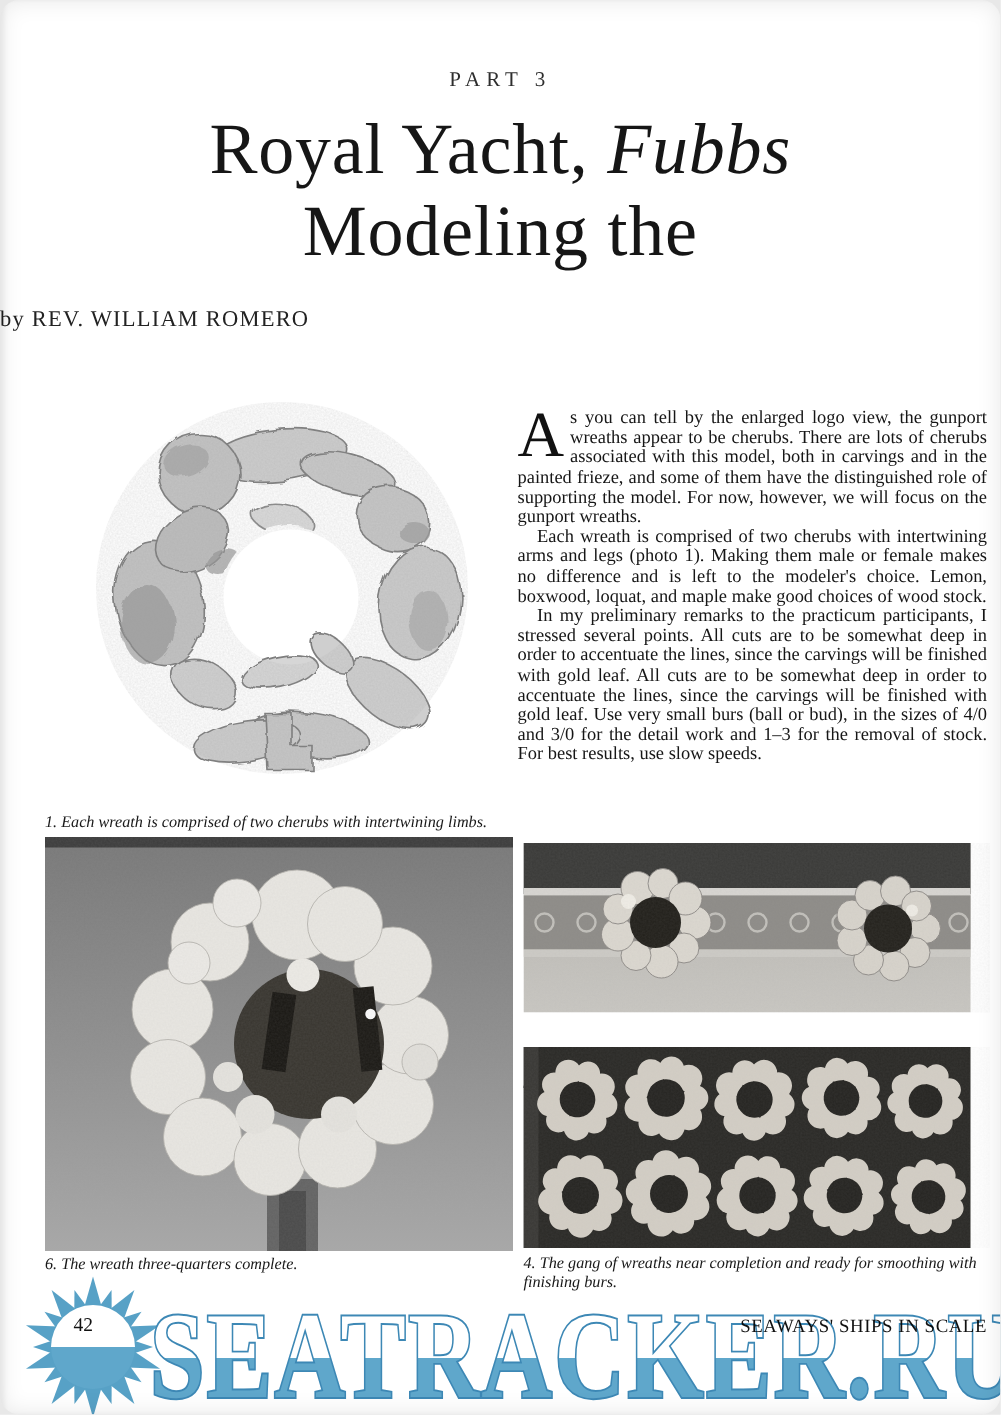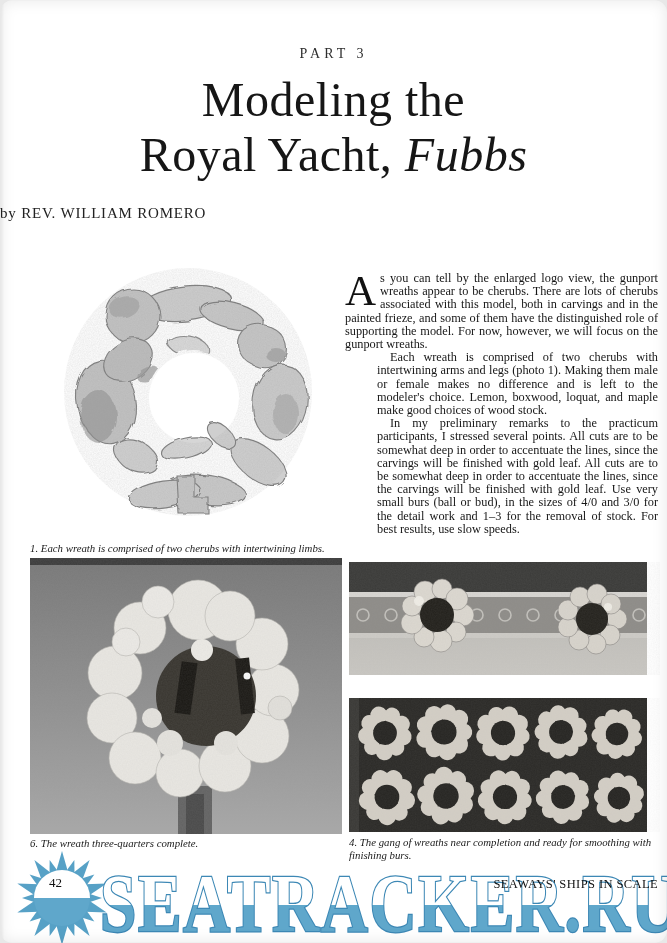--- a/index.html
+++ b/index.html
@@ -31,21 +31,21 @@
   .caption { font-style:italic; font-size:10.8px; line-height:12.5px; color:#191919; }
   .caption1 { position:absolute; left:30px; top:542px; width:316px; }
   .caption2 { position:absolute; left:30px; top:837px; width:312px; }
   .caption3 { position:absolute; left:349px; top:692px; width:311px;margin-top:24px; }
   .caption4 { position:absolute; left:349px; top:836px; width:311px; }
   .col-right {
     position:absolute; left:345px; top:272px; width:313px;
     font-size:12.3px; line-height:13.2px; text-align:justify; color:#161616;
   }
   .col-right p { margin:0; }
-  .col-right p + p { text-indent:13px;margin-left:32px; }
+  .col-right p + p { text-indent:13px; }
   .dropcap {
     float:left; font-size:43px; line-height:36px; height:38px;
     padding:1px 4px 0 0; color:#111;
   }
   .photo { position:absolute; }
   .photo svg { width:100%; height:100%; display:block; }
   .photo2 { left:30px; top:558px; width:312px; height:276px; }
   .photo3 { left:349px; top:562px; width:311px; height:113px; }
   .photo4 { left:349px; top:698px; width:311px; height:134px; }
   .footer-num { position:absolute; left:49px; top:875px; font-size:13px; color:#111; z-index:10; }
@@ -57,22 +57,22 @@
   .watermark svg { width:100%; height:100%; display:block; }
 </style>
 </head>
 <body>
 
 <div class="page">
 
   <div class="part-label">PART 3</div>
 
   <div class="title">
+    <div><span>Royal Yacht,</span><span class="it"> Fubbs</span></div>
     <div>Modeling the</div>
-    <div><span>Royal Yacht,</span><span class="it"> Fubbs</span></div>
   </div>
 
   <div class="byline">by REV. WILLIAM ROMERO</div>
 
   <div class="fig1">
     <svg viewBox="0 0 302 290">
       <defs>
         <filter id="roughF1" x="-15%" y="-15%" width="130%" height="130%">
           <feTurbulence type="fractalNoise" baseFrequency="0.045" numOctaves="3" seed="7" result="n"></feTurbulence>
           <feDisplacementMap in="SourceGraphic" in2="n" scale="7"></feDisplacementMap>

